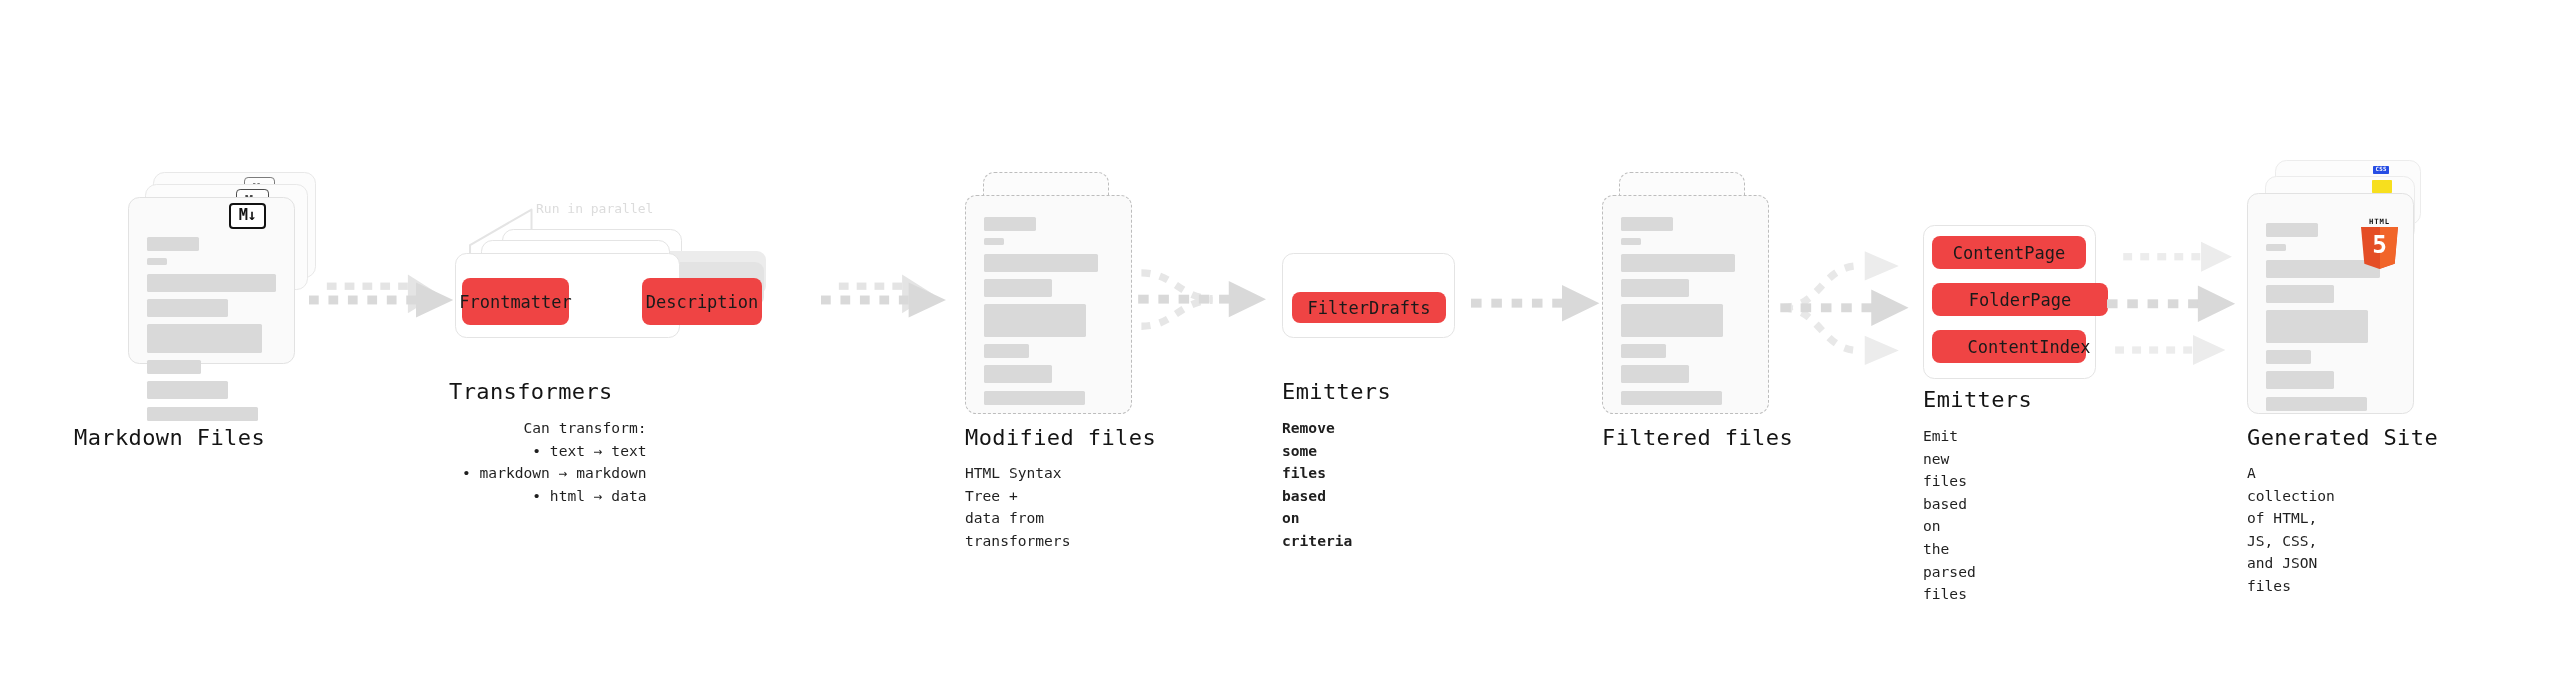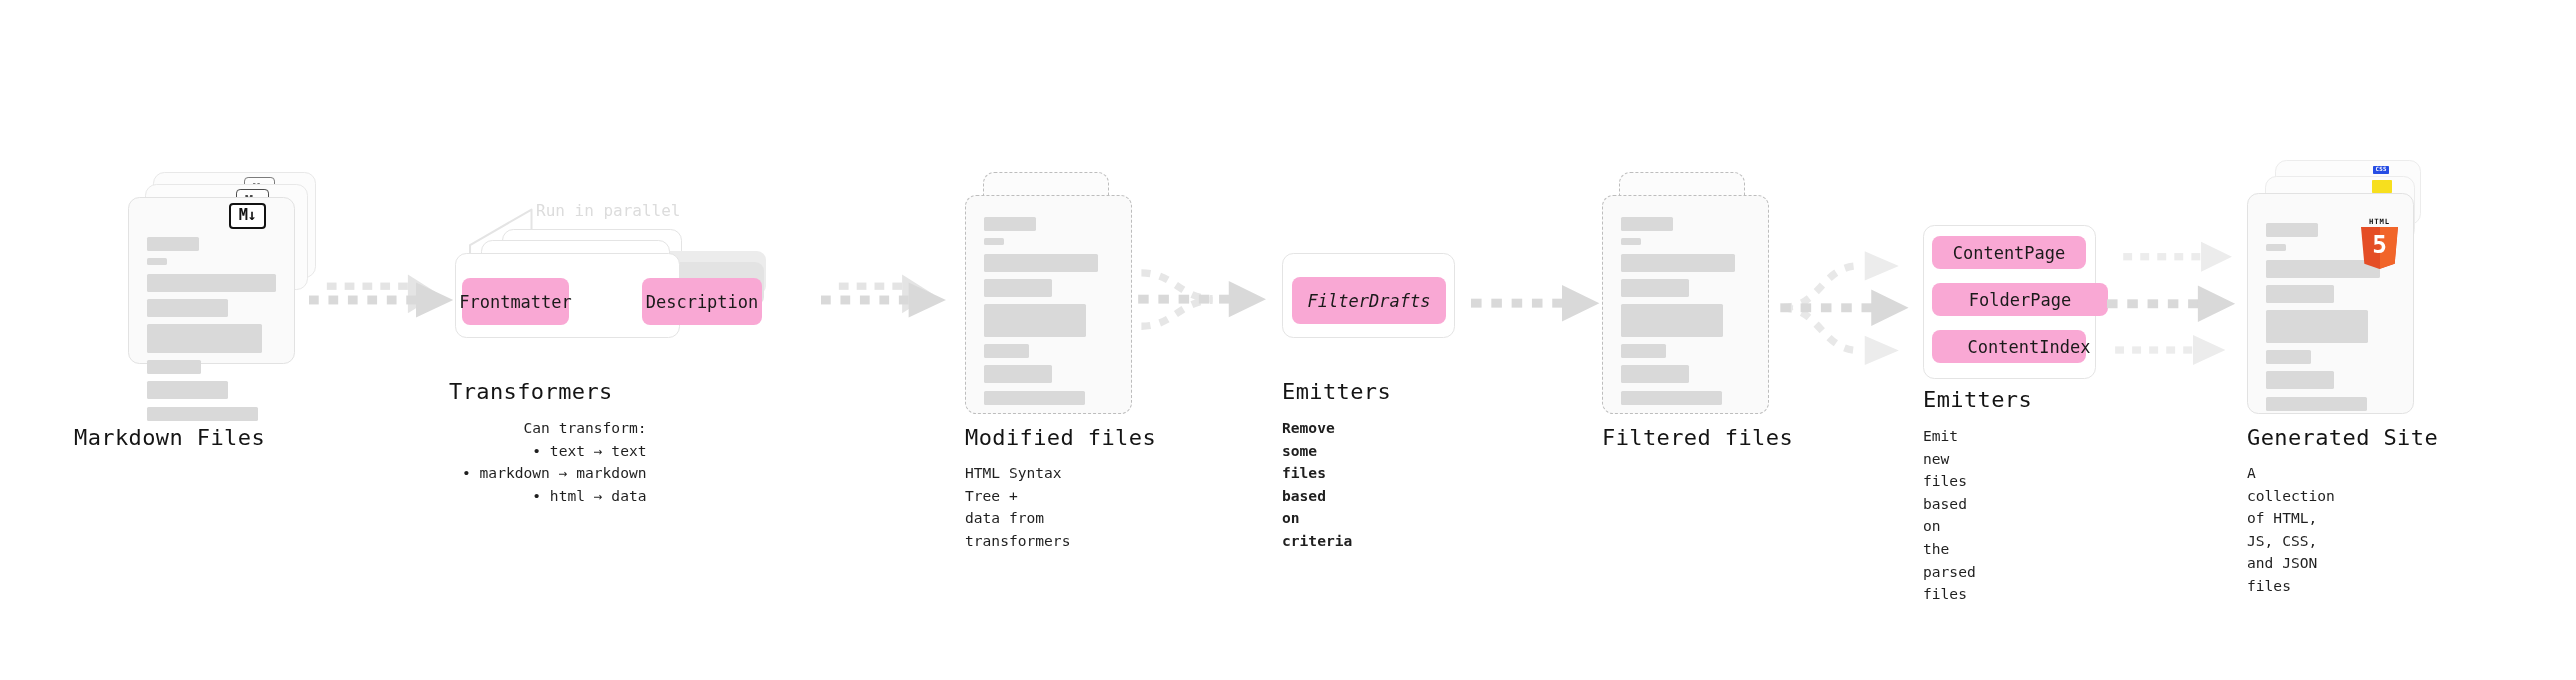--- a/index.html
+++ b/index.html
@@ -34,31 +34,31 @@
     background:#f16529;clip-path:polygon(0 0,100% 0,85% 88%,0 100%);}
   .h5 .five{position:absolute;inset:0;display:flex;align-items:center;justify-content:center;
     color:#fff;font-weight:bold;font-size:24.4px;line-height:1;z-index:2;padding-bottom:4.9px;}
 
   
   .csschip{position:absolute;background:#264de4;color:#fff;font-size:5.7px;font-weight:bold;
     text-align:center;line-height:1.3;letter-spacing:0.4px;border-radius:0.8px;}
   .jschip{position:absolute;background:#f7df1e;border-radius:0.8px;}
 
   
-  .pill{position:absolute;border-radius:8.1px;background:#f9a8d4;
+  .pill{position:absolute;border-radius:8.1px;background:#ef4444;
     display:flex;align-items:center;justify-content:center;
     font-size:17px;color:#1a1a1a;white-space:nowrap;box-sizing:border-box;}
 
   
   .gbox{position:absolute;border:1.6px solid #e4e4e4;border-radius:11.4px;background:#ffffff;box-sizing:border-box;}
 
   
   .title{position:absolute;font-size:22px;color:#141414;white-space:nowrap;letter-spacing:0.4px;}
   .desc{position:absolute;font-size:14.6px;color:#1f1f1f;line-height:1.55;white-space:pre-line;}
-  .parallel{position:absolute;font-size:16px;color:#dcdcdc;white-space:nowrap;}
+  .parallel{position:absolute;font-size:13px;color:#dcdcdc;white-space:nowrap;}
   .bullets{position:absolute;font-size:14.6px;color:#1f1f1f;line-height:1.55;}
   .bullets .ln{white-space:nowrap;}
   .bullets .bl{padding-left:13px;}
 
   svg{position:absolute;overflow:visible;}
 </style>
 </head>
 <body>
 
 <div class="stage">
@@ -204,21 +204,21 @@
         <rect x="25" y="33" width="13" height="11"></rect>
       <rect x="50" y="33" width="13" height="11"></rect>
         <rect x="75" y="33" width="13" height="11"></rect>
       <rect x="100" y="33" width="13" height="11"></rect>
       <polygon points="112,16 158,38.5 112,61"></polygon>
     </g>
   </svg>
 
   <div class="node">
     <div class="gbox" style="left:1282px;top:253px;width:173px;height:85px;"></div>
-    <div class="pill" style="left:1292px;top:277px;width:154px;height:47px;font-style:italic;">FilterDrafts</div>
+    <div class="pill" style="left:1292px;top:292px;width:154px;height:31px;">FilterDrafts</div>
     <div class="title" style="left:1282px;top:379px;">Emitters</div>
     <div class="desc" style="left:1282px;top:417px;font-weight:bold;">Remove some files based
 on criteria</div>
   </div>
 
   <svg style="left:1471px;top:288px;" width="130" height="49" viewBox="0 0 160 60">
     <g fill="#d9d9d9">
       <rect x="0" y="13" width="13" height="11"></rect>
         <rect x="25" y="13" width="13" height="11"></rect>
       <rect x="50" y="13" width="13" height="11"></rect>

